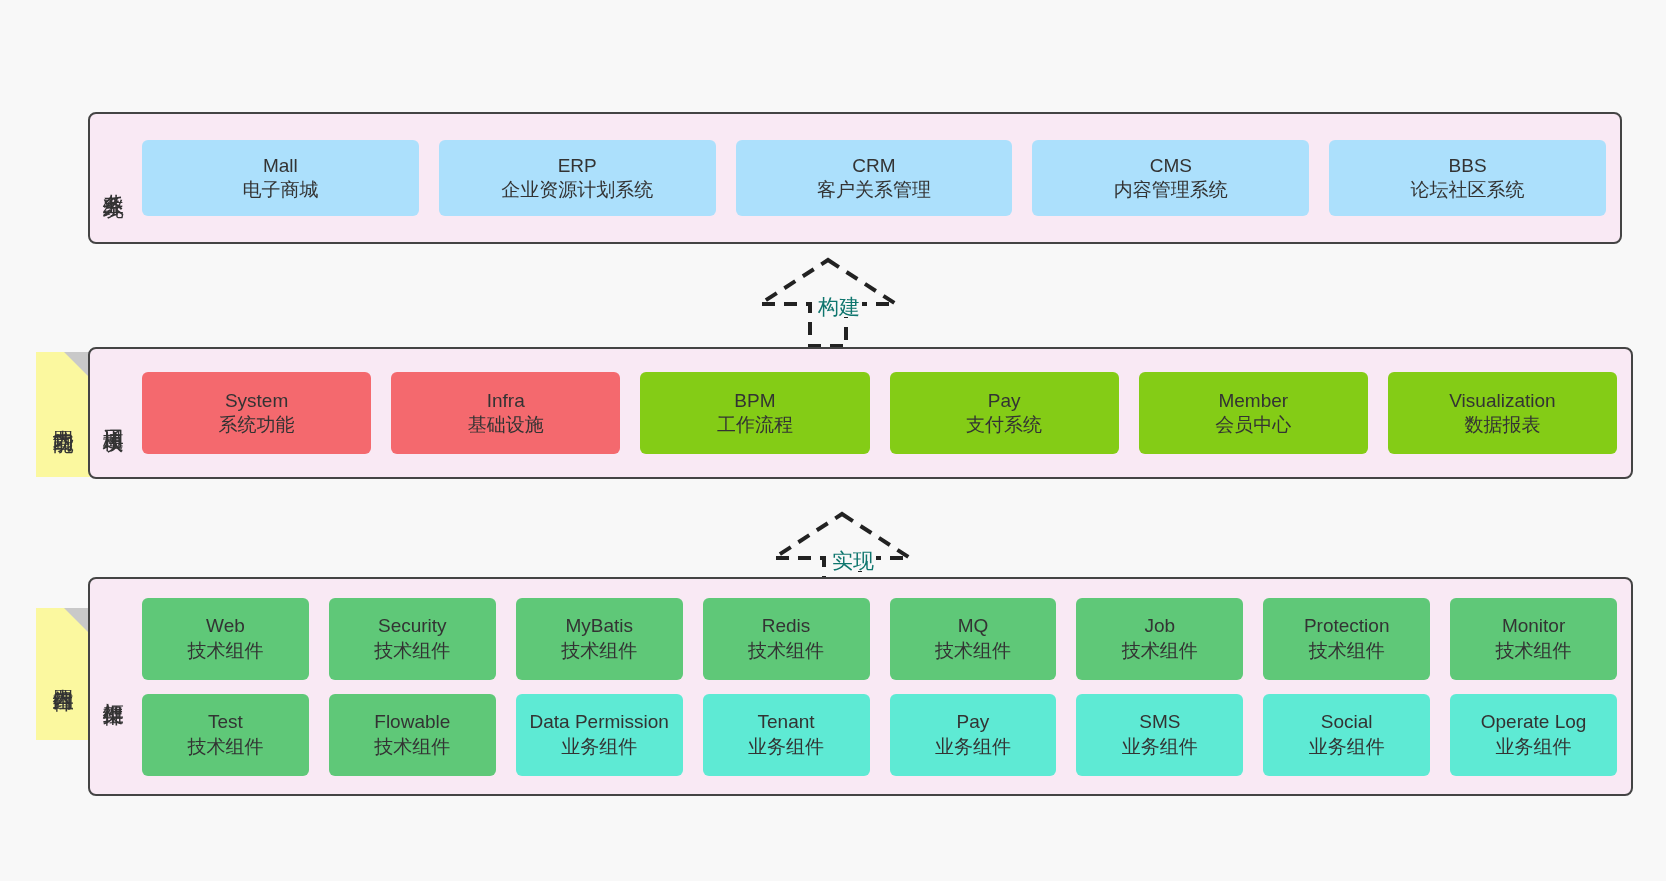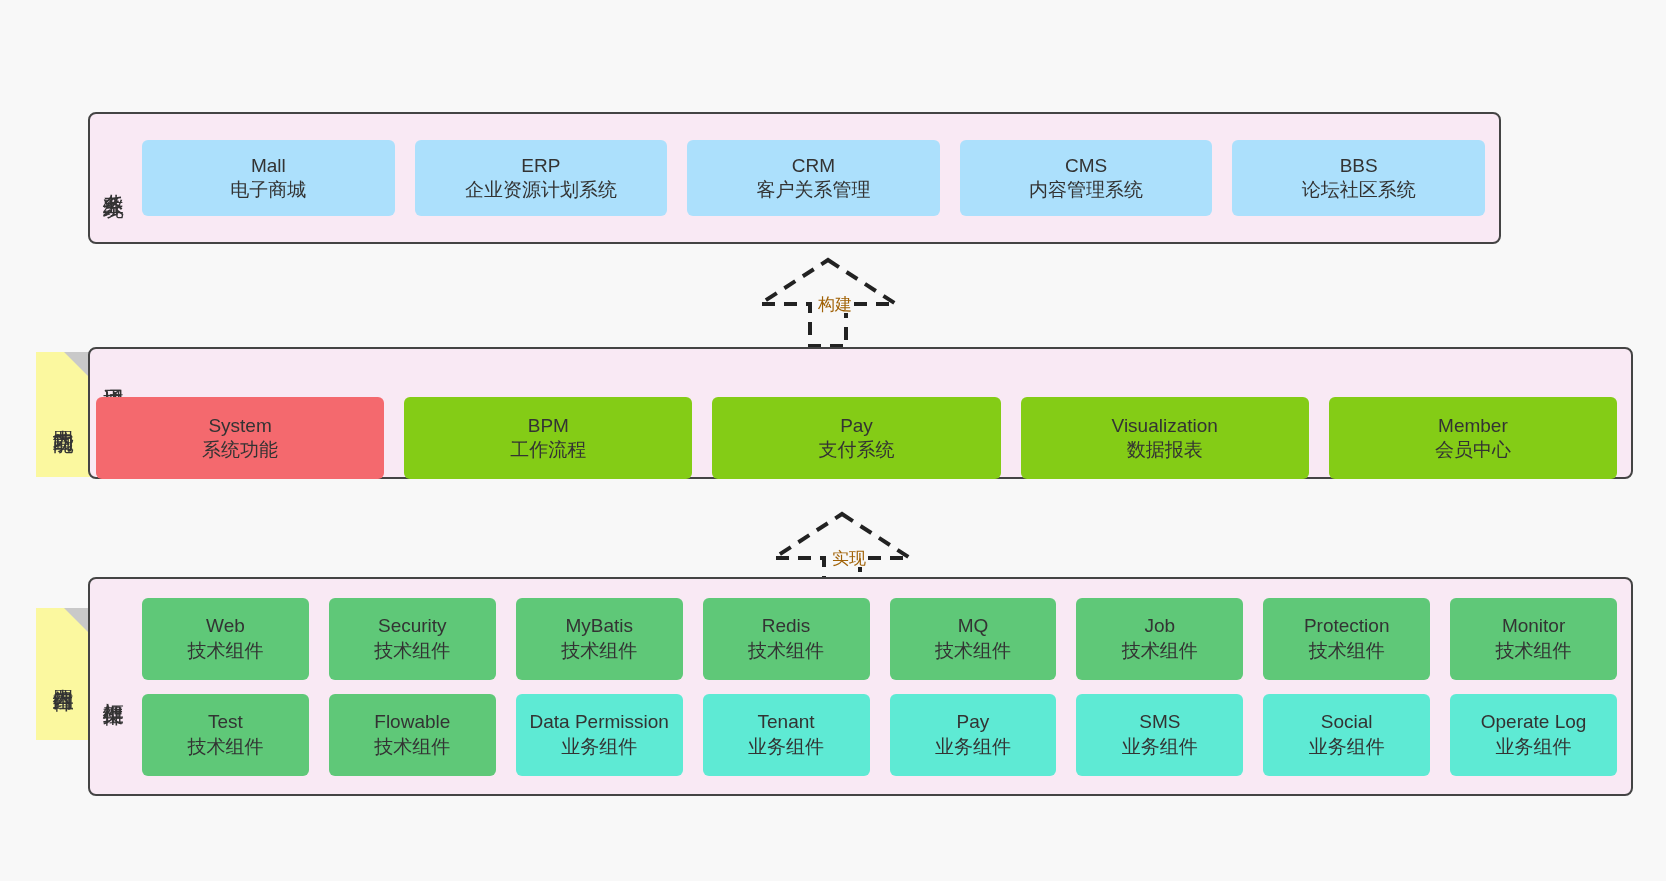--- a/index.html
+++ b/index.html
@@ -68,26 +68,26 @@
     font-size: 19px;
     line-height: 1.27;
     color: #333333;
     box-sizing: border-box;
     padding: 4px 6px;
   }
   .cell .en { display: block; }
   .cell .cn { display: block; }
 
   
-  #layer-business { left: 88px; top: 112px; width: 1413px; height: 132px; justify-content: center; }
+  #layer-business { left: 88px; top: 112px; width: 1534px; height: 132px; justify-content: center; }
   #layer-business .row { height: 76px; }
   .c-blue { background: #ace0fc; }
 
   
-  #layer-modules { left: 88px; top: 347px; width: 1545px; height: 132px; flex-direction: column; }
+  #layer-modules { left: 88px; top: 347px; width: 1545px; height: 132px; }
   #layer-modules .row { height: 82px; }
   .c-red { background: #f4696e; }
   .c-pink { background: #84cc16; text-align: center; }
 
   
   #layer-framework { left: 88px; top: 577px; width: 1545px; height: 219px; }
   #layer-framework .row { height: 82px; }
   .c-green { background: #5fc878; }
   .c-lightgreen { background: #5eead4; }
 
@@ -119,22 +119,22 @@
   #note-functions { left: 36px; top: 352px; width: 54px; height: 125px; }
   #note-components { left: 36px; top: 608px; width: 54px; height: 132px; }
 
   
   .arrow {
     position: absolute;
   }
   .arrow svg { display: block; overflow: visible; }
   .arrow-label {
     position: absolute;
-    font-size: 17px;
-    color: #a16207;
+    font-size: 21px;
+    color: #0f766e;
     background: #f8f8f8;
     padding: 0 2px;
     white-space: nowrap;
     line-height: 1;
   }
   #arrow-build { left: 758px; top: 258px; width: 140px; height: 90px; }
   #arrow-build .arrow-label { left: 58px; top: 38px; }
   #arrow-impl { left: 772px; top: 512px; width: 140px; height: 90px; }
   #arrow-impl .arrow-label { left: 58px; top: 38px; }
 </style>
@@ -183,35 +183,39 @@
     <span class="fold"></span>
   </div>
   <div class="layer" id="layer-modules">
     <div class="layer-title">通用模块</div>
     <div class="layer-body">
       <div class="row">
         <div class="cell c-red">
           <span class="en">System</span>
           <span class="cn">系统功能</span>
         </div>
+        <div class="cell c-red">
+          <span class="en">Infra</span>
+          <span class="cn">基础设施</span>
+        </div>
         <div class="cell c-pink">
           <span class="en">BPM</span>
           <span class="cn">工作流程</span>
         </div>
         <div class="cell c-pink">
           <span class="en">Pay</span>
           <span class="cn">支付系统</span>
         </div>
         <div class="cell c-pink">
+          <span class="en">Member</span>
+          <span class="cn">会员中心</span>
+        </div>
+        <div class="cell c-pink">
           <span class="en">Visualization</span>
           <span class="cn">数据报表</span>
-        </div>
-        <div class="cell c-pink">
-          <span class="en">Member</span>
-          <span class="cn">会员中心</span>
         </div>
       </div>
     </div>
   </div>
 
   <div class="arrow" id="arrow-impl">
     <svg width="140" height="90" viewBox="0 0 140 90">
       <path d="M70 2 L138 46 L88 46 L88 88 L52 88 L52 46 L2 46 Z" fill="none" stroke="#222222" stroke-width="4" stroke-dasharray="13,9" stroke-linejoin="miter"></path>
     </svg>
     <span class="arrow-label">实现</span>

